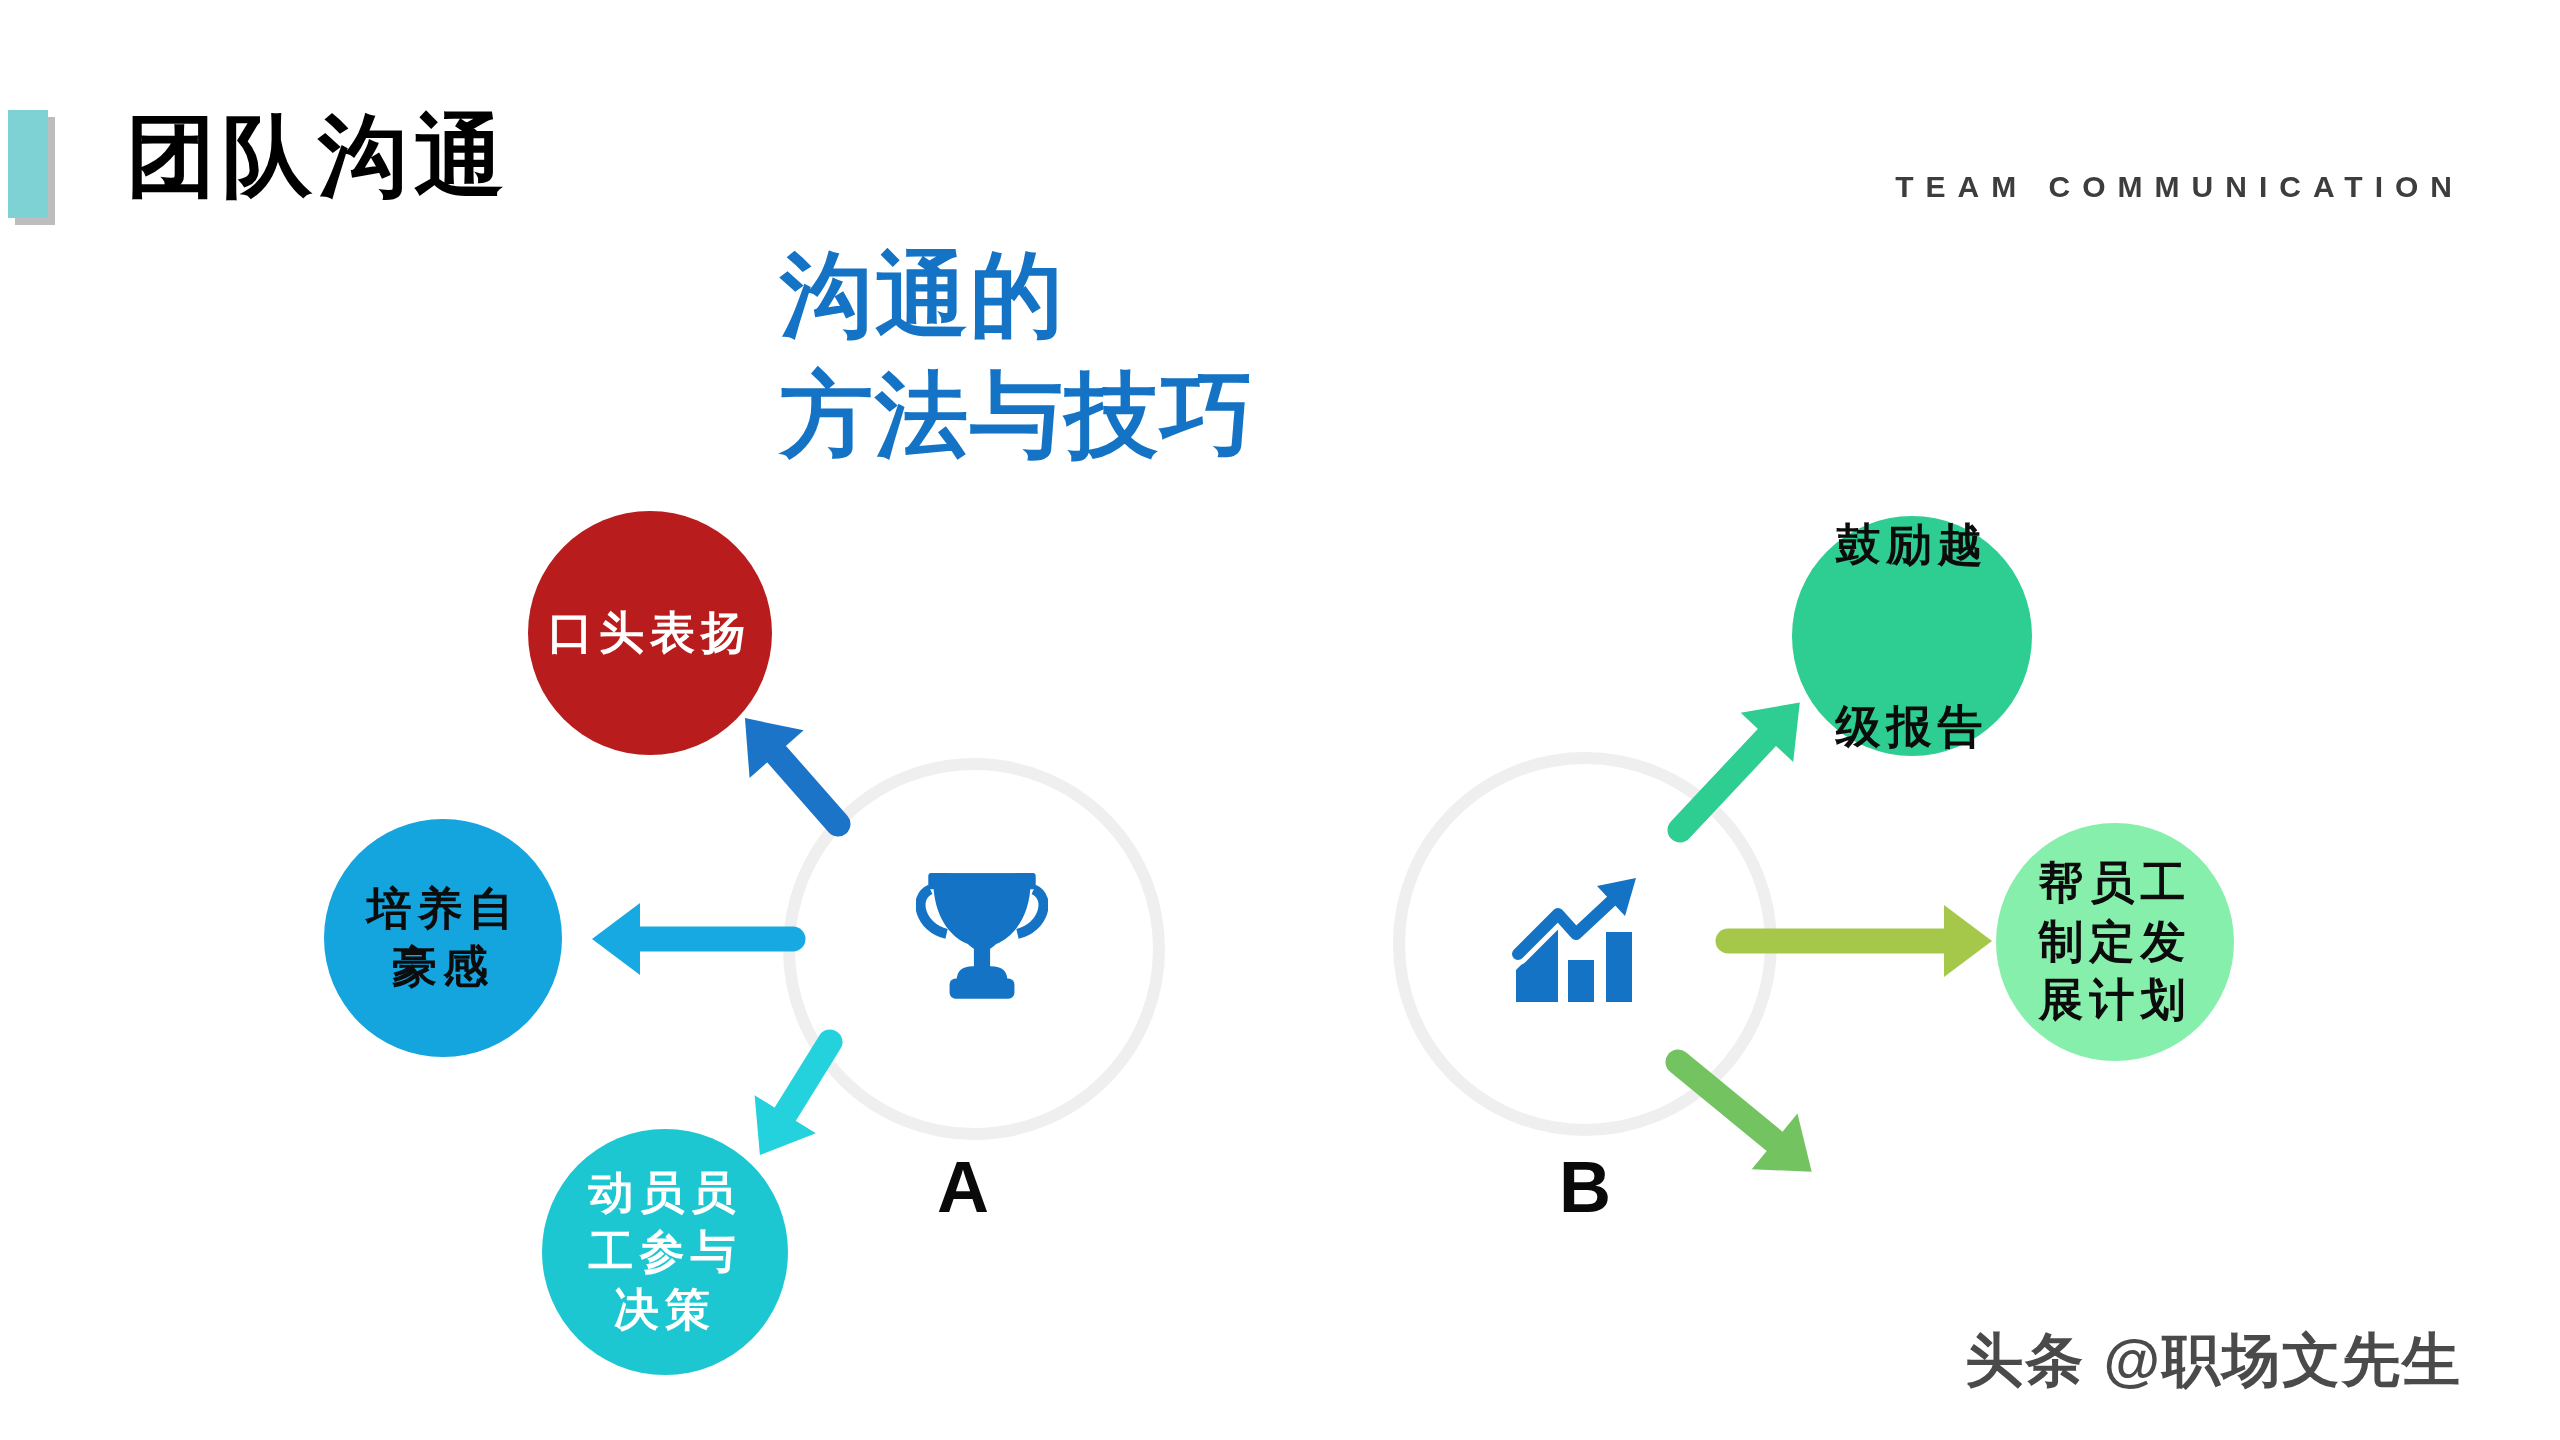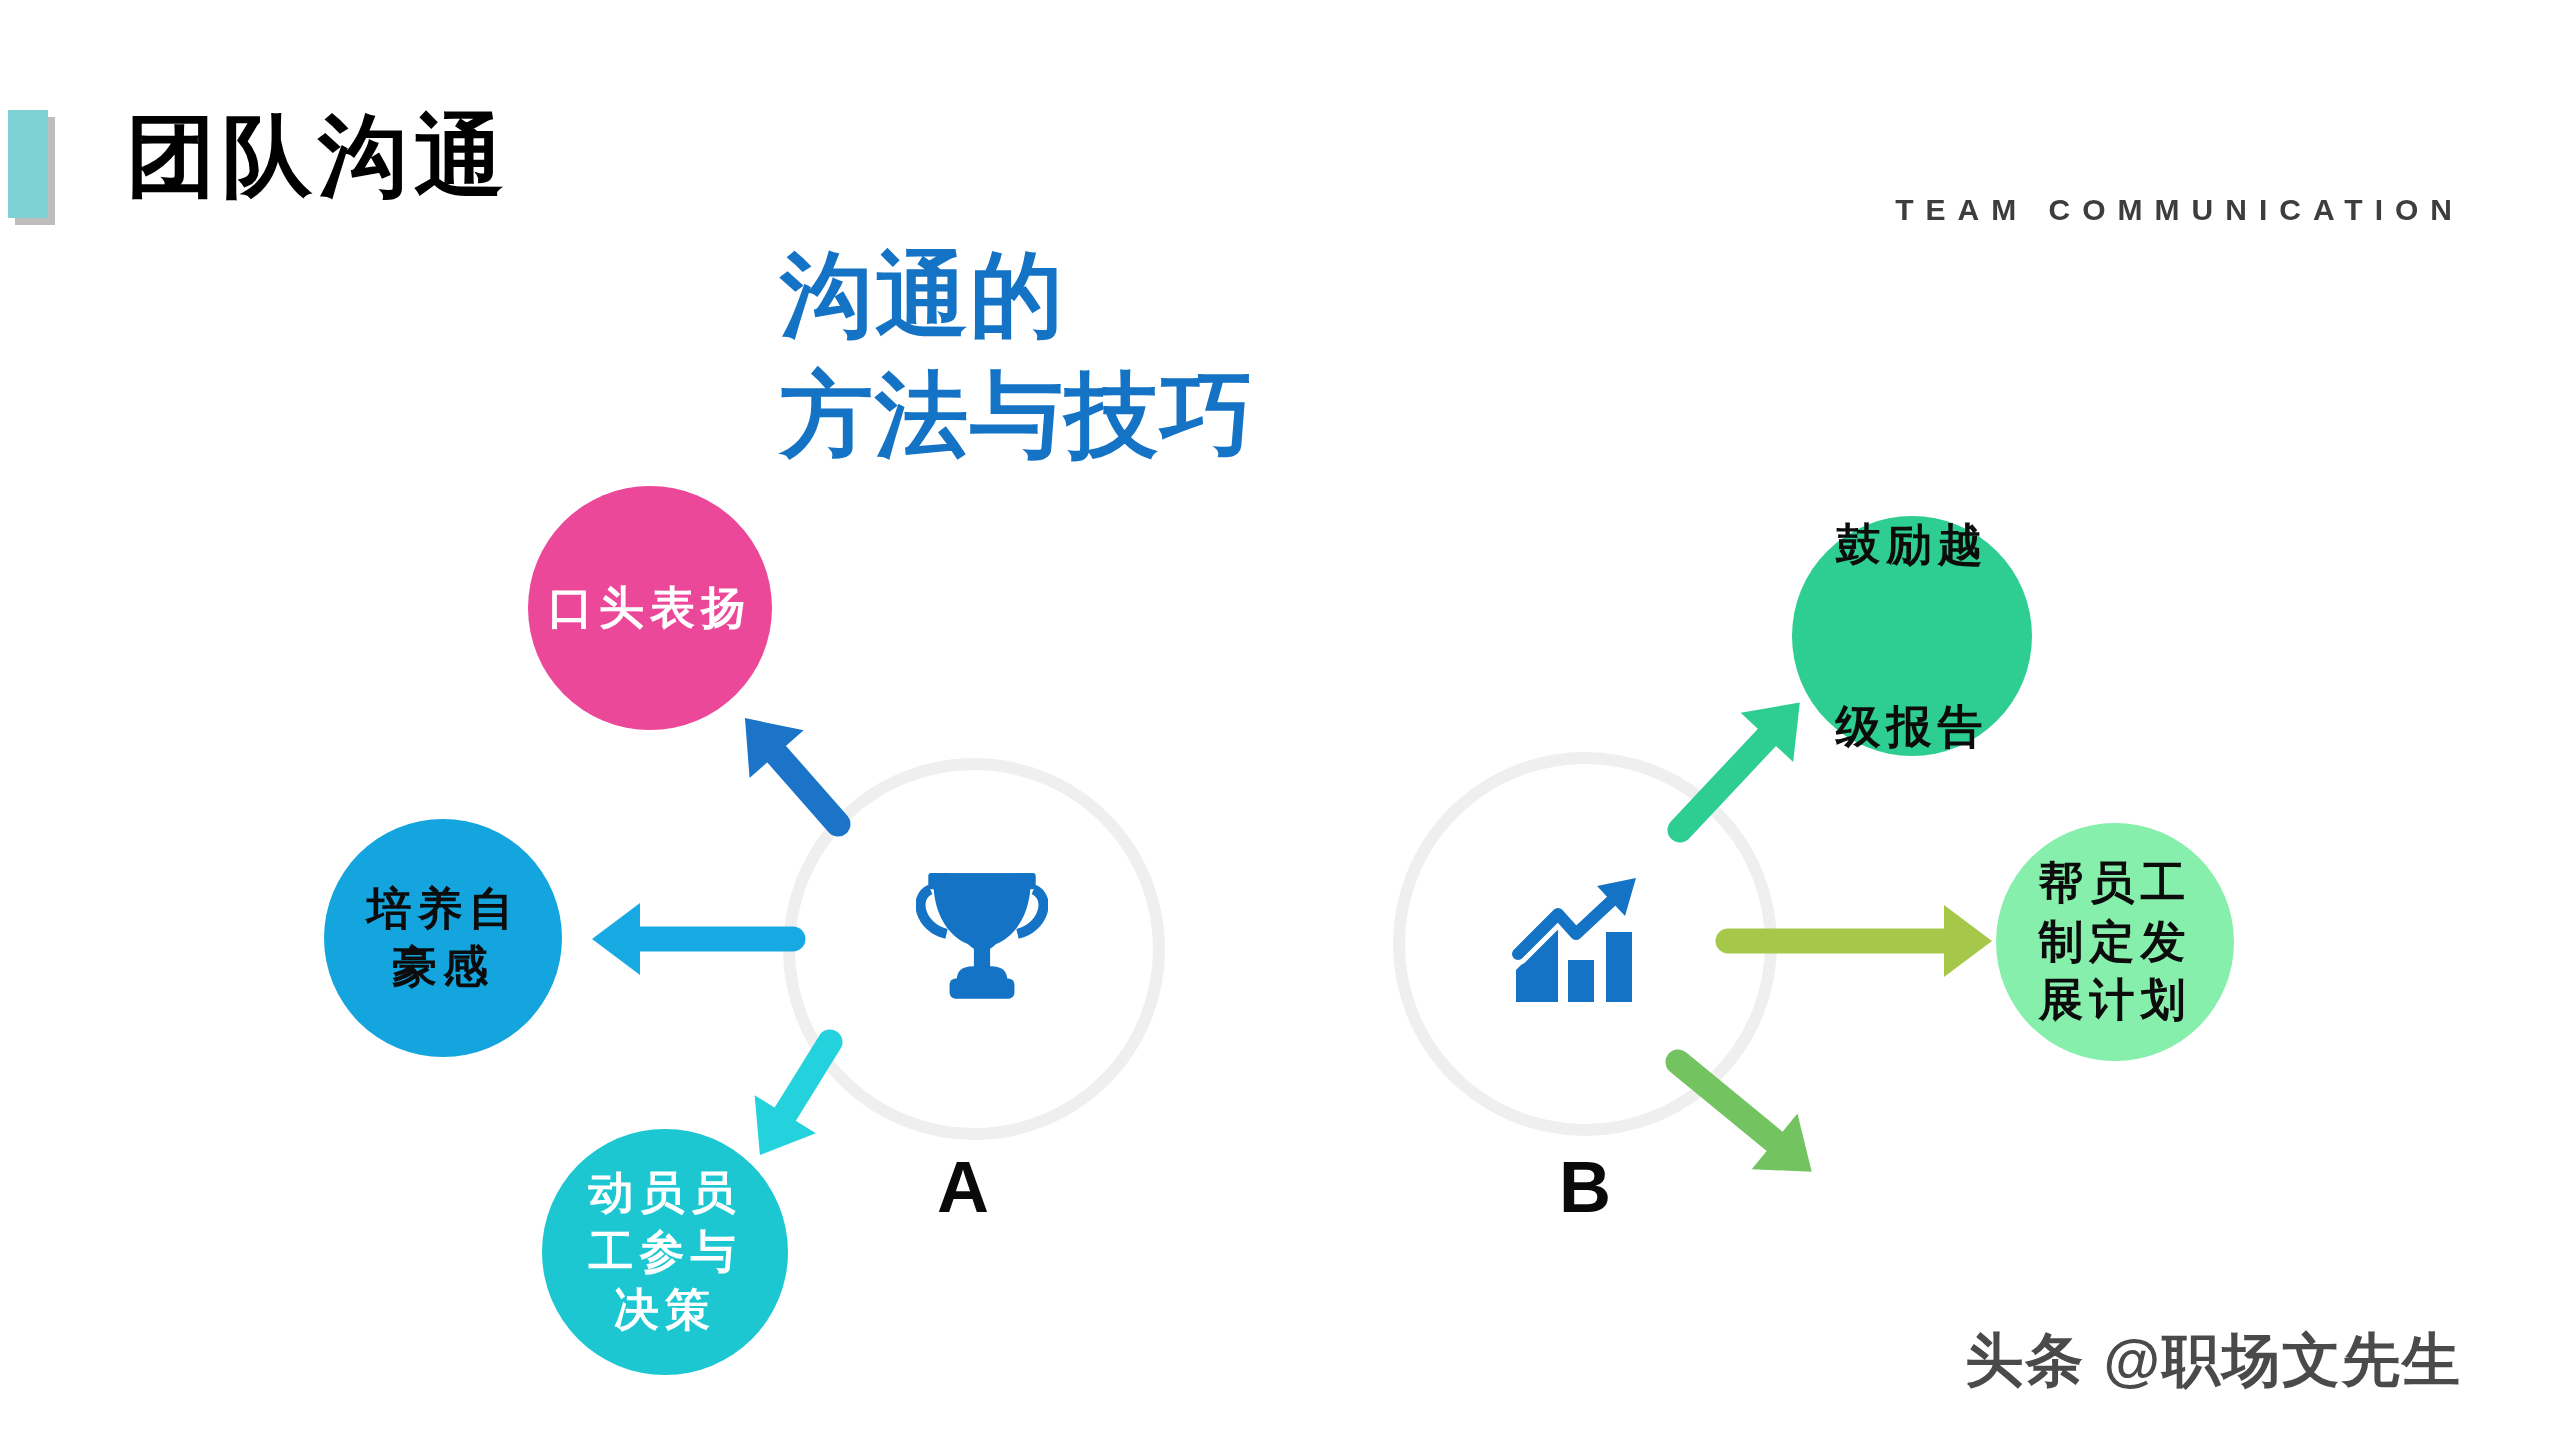--- a/index.html
+++ b/index.html
@@ -6,21 +6,21 @@
   body{width:2560px;height:1440px;overflow:hidden;
        font-family:"Liberation Sans","DejaVu Sans",sans-serif;}
   .slide{position:relative;width:2560px;height:1440px;background:#ffffff;}
 
   
   .accent-sq{position:absolute;left:8px;top:110px;width:40px;height:108px;
              background:#7FD2D4;box-shadow:7px 7px 0 #bdbdbd;}
   .page-title{position:absolute;left:126px;top:96px;margin:0;
               font-size:90px;font-weight:900;letter-spacing:6px;color:#000;font-family:Liberation Mono, monospace;}
   .subtitle-en{position:absolute;top:170px;right:96px;font-size:30px;
-               letter-spacing:12px;color:#3d3d3d;font-weight:600;white-space:nowrap;margin-top:23px;}
+               letter-spacing:12px;color:#3d3d3d;font-weight:600;white-space:nowrap;}
 
   
   .main-title{position:absolute;left:780px;top:236px;width:810px;text-align:left;
               font-size:93px;line-height:1.29;font-weight:900;color:#1473C4;letter-spacing:2px;}
 
   
   .hub{position:absolute;box-sizing:border-box;border:12px solid #efefef;border-radius:50%;
        background:#ffffff;display:flex;align-items:center;justify-content:center;}
   .hubA{left:783px;top:758px;width:382px;height:382px;}
   .hubB{left:1393px;top:752px;width:384px;height:384px;}
@@ -30,21 +30,21 @@
   .group-label{position:absolute;width:140px;text-align:center;
                font-size:72px;font-weight:700;color:#0a0a0a;}
   .labelA{left:893px;top:1146px;}
   .labelB{left:1515px;top:1146px;}
 
   
   .circle{position:absolute;border-radius:50%;display:flex;flex-direction:column;
           align-items:center;justify-content:center;text-align:center;
           font-weight:800;font-size:45px;letter-spacing:6px;line-height:1.3;
           font-family:"DejaVu Sans","Liberation Sans",sans-serif;}
-  .c1{left:528px;top:486px;width:244px;height:244px;background:#ec4899;color:#ffffff;}
+  .c1{left:528px;top:511px;width:244px;height:244px;background:#b91c1c;color:#ffffff;}
   .c2{left:324px;top:819px;width:238px;height:238px;background:#14A4DE;color:#0c0c0c;}
   .c3{left:542px;top:1129px;width:246px;height:246px;background:#1DC7D2;color:#ffffff;}
   .c4{left:1792px;top:516px;width:240px;height:240px;background:#2ECD92;color:#0c0c0c;justify-content:space-between;}
   .c5{left:1996px;top:823px;width:238px;height:238px;background:#86efac;color:#0c0c0c;}
   .c6{left:1792px;top:1129px;width:236px;height:236px;background:#74C361;color:#ffffff;}
 
   .arrows{position:absolute;left:0;top:0;z-index:3;pointer-events:none;}
   .hub,.group-label{z-index:2;}
   .circle{z-index:4;}
 

